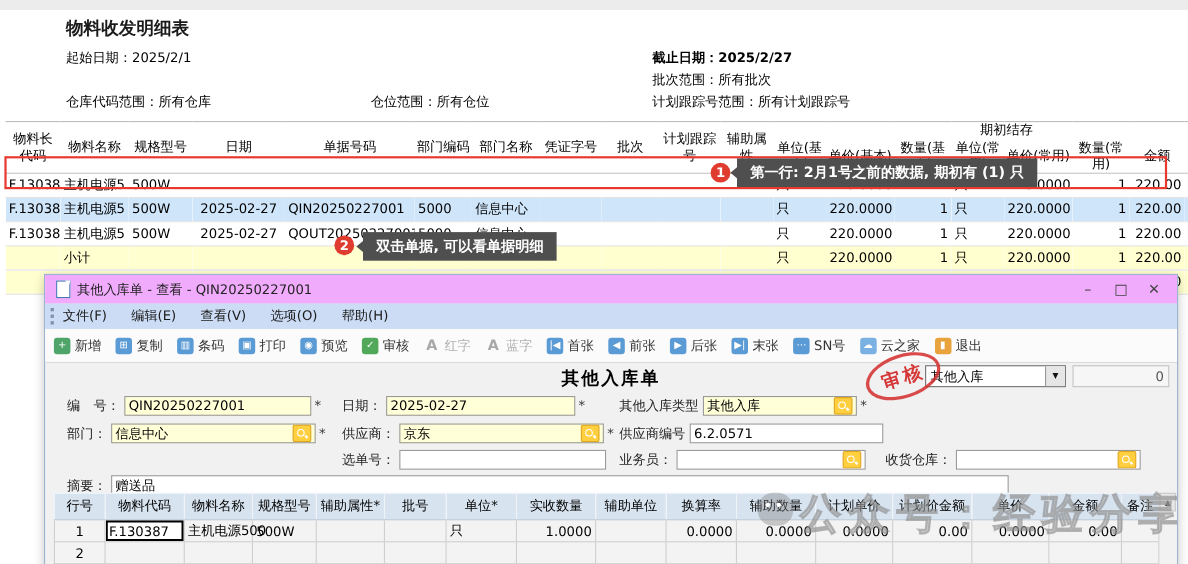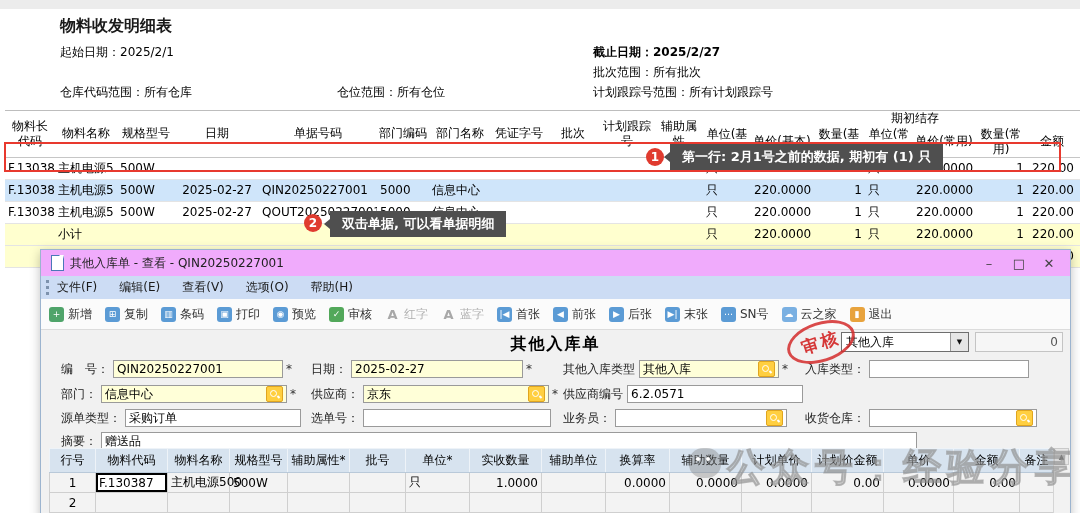--- a/index.html
+++ b/index.html
@@ -397,24 +397,20 @@
       <span class="star">*</span>
     </div>
     <div class="fld rA pA3">
       <span class="lbl">其他入库类型</span>
       <span class="inp yellow">
           <span>其他入库</span>
           <span class="lookup"></span>
         </span>
       <span class="star">*</span>
     </div>
-    <div class="fld rA pA4">
-      <span class="lbl">入库类型：</span>
-      <span class="inp"></span>
-    </div>
 
     <div class="fld rB pB1">
       <span class="lbl">部门：</span>
       <span class="inp yellow">
           <span>信息中心</span>
           <span class="lookup"></span>
         </span>
       <span class="star">*</span>
     </div>
     <div class="fld rB pB2">
@@ -423,24 +419,20 @@
           <span>京东</span>
           <span class="lookup"></span>
         </span>
       <span class="star">*</span>
     </div>
     <div class="fld rB pB3">
       <span class="lbl">供应商编号</span>
       <span class="inp">6.2.0571</span>
     </div>
 
-    <div class="fld rC pC1">
-      <span class="lbl">源单类型：</span>
-      <span class="inp">采购订单</span>
-    </div>
     <div class="fld rC pC2">
       <span class="lbl">选单号：</span>
       <span class="inp"></span>
     </div>
     <div class="fld rC pC3">
       <span class="lbl">业务员：</span>
       <span class="inp">
           <span></span>
           <span class="lookup"></span>
         </span>

